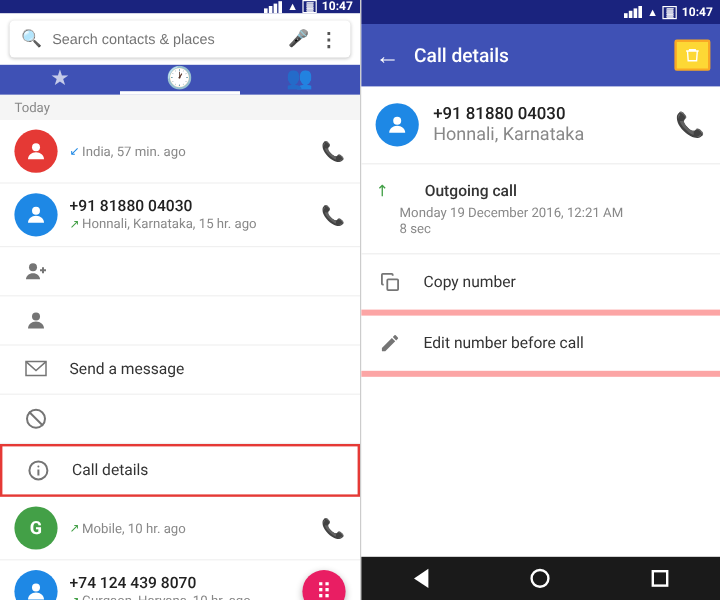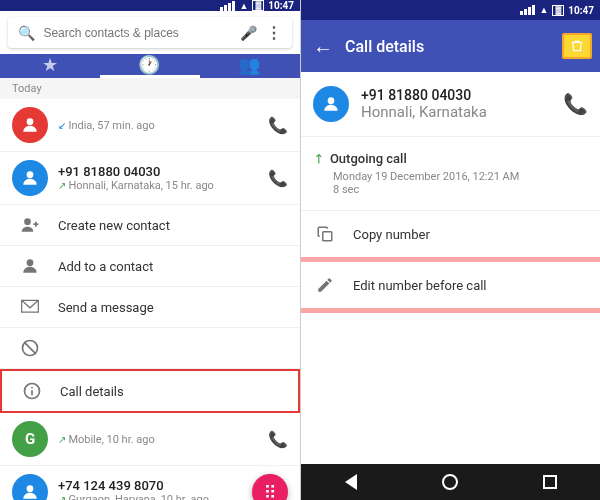--- a/index.html
+++ b/index.html
@@ -238,20 +238,21 @@
       display: flex;
       align-items: center;
       gap: 6px;
       margin-bottom: 4px;
     }
 
     .call-type-label {
       font-size: 13px;
       color: #333;
       font-weight: 500;
+      margin-left: 24px;
     }
 
     .call-date {
       font-size: 11px;
       color: #888;
       padding-left: 20px;
     }
 
     .call-duration {
       font-size: 11px;
@@ -436,31 +437,29 @@
 
   <div class="menu-row">
     <div class="menu-icon">
       <svg width="20" height="20" viewBox="0 0 24 24">
           <circle cx="9" cy="8" r="4" fill="#757575"></circle>
           <path d="M2 20c0-3.3 3.1-6 7-6s7 2.7 7 6" fill="#757575"></path>
           <line x1="19" y1="8" x2="19" y2="14" stroke="#757575" stroke-width="2"></line>
           <line x1="16" y1="11" x2="22" y2="11" stroke="#757575" stroke-width="2"></line>
         </svg>
     </div>
-    <span class="menu-label">Create new contact</span>
   </div>
 
   <div class="menu-row">
     <div class="menu-icon">
       <svg width="20" height="20" viewBox="0 0 24 24">
           <circle cx="12" cy="8" r="4" fill="#757575"></circle>
           <path d="M4 20c0-4 3.6-7 8-7s8 3 8 7" fill="#757575"></path>
         </svg>
     </div>
-    <span class="menu-label">Add to a contact</span>
   </div>
 
   <div class="menu-row">
     <div class="menu-icon">
       <svg width="20" height="20" viewBox="0 0 24 24">
           <path d="M2 4h20v14H2z" fill="none" stroke="#757575" stroke-width="1.5"></path>
           <path d="M2 4l10 9 10-9" fill="none" stroke="#757575" stroke-width="1.5"></path>
         </svg>
     </div>
     <span class="menu-label">Send a message</span>

